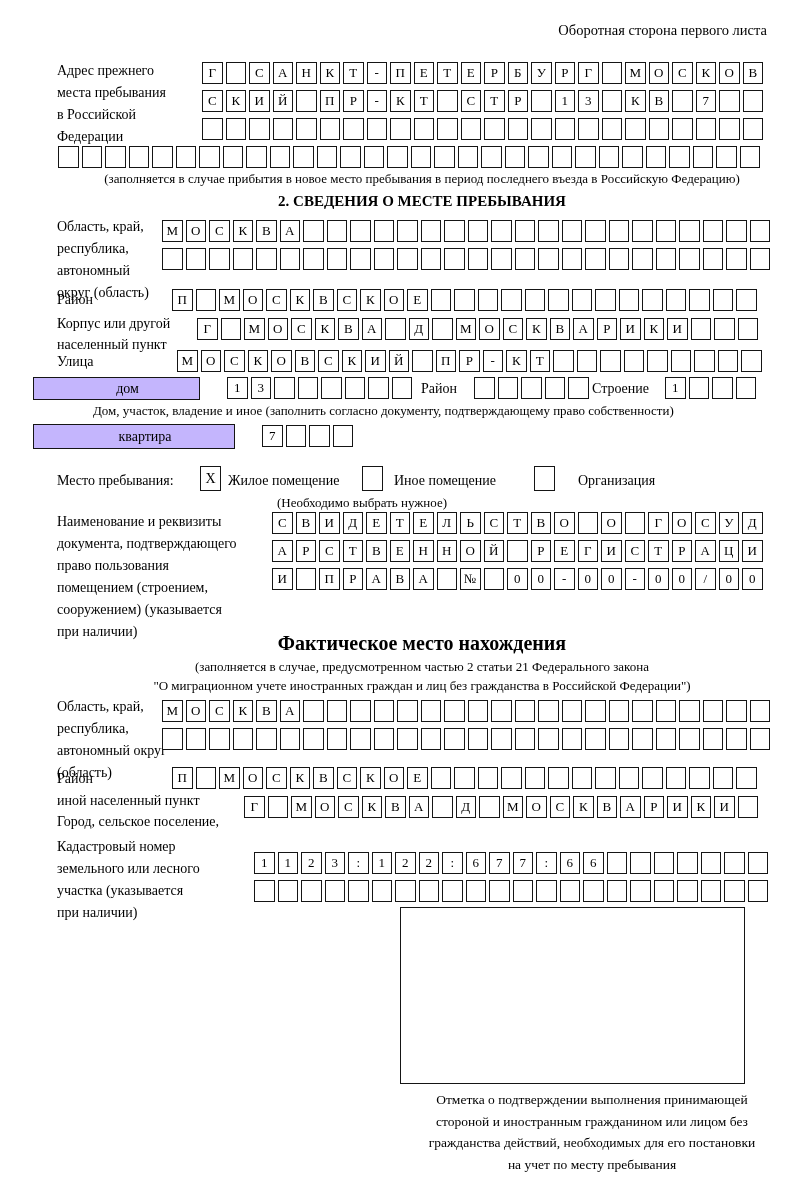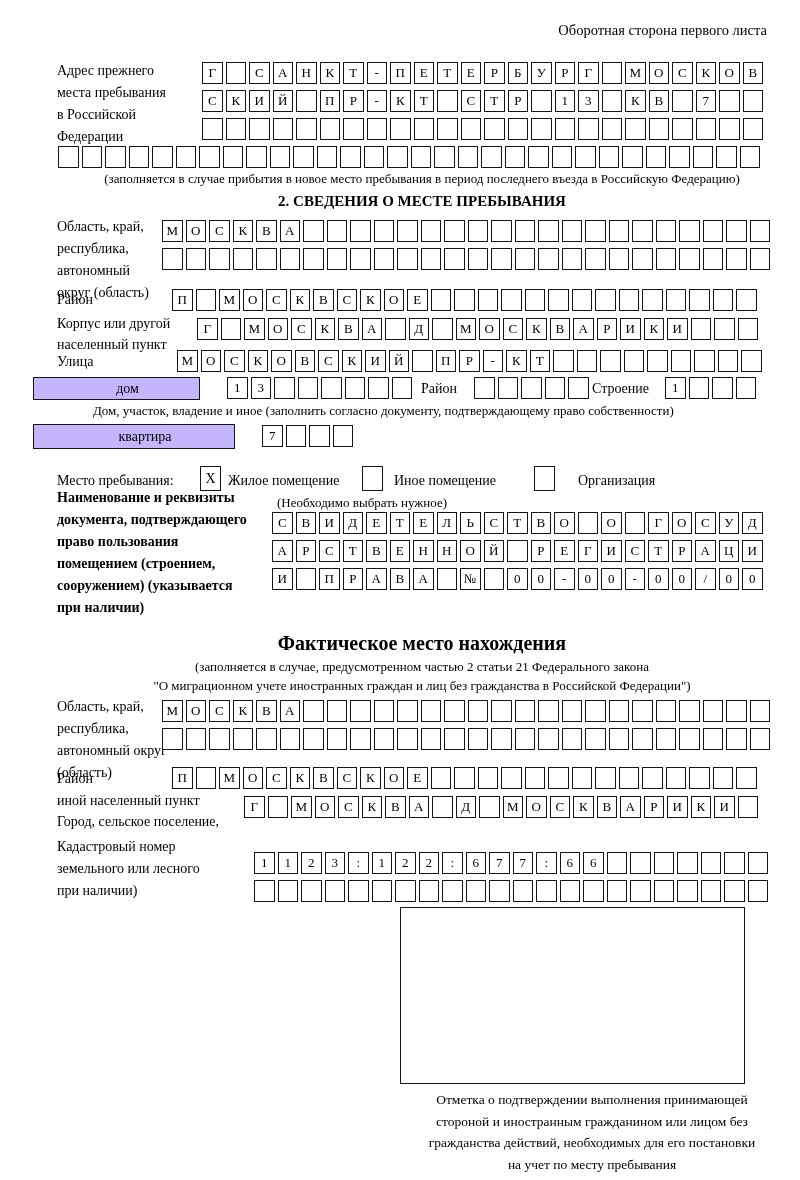--- a/index.html
+++ b/index.html
@@ -347,21 +347,21 @@
   <div class="abs boxrow checkrow" style="left:340px;top:466px;">
       <span class="cbox"></span>
     </div>
   <div class="abs lbl" style="left:372px;top:470px;">Иное помещение</div>
   <div class="abs boxrow checkrow" style="left:512px;top:466px;">
       <span class="cbox"></span>
     </div>
   <div class="abs lbl" style="left:556px;top:470px;">Организация</div>
   <div class="abs caption" style="left:180px;top:495px;width:320px;text-align:center;">(Необходимо выбрать нужное)</div>
 
-  <div class="abs lbl" style="left:35px;top:487px;width:210px;font-weight:bold;">
+  <div class="abs lbl" style="left:35px;top:511px;width:210px;">
     <span class="line">Наименование и реквизиты</span>
     <span class="line">документа, подтверждающего</span>
     <span class="line">право пользования</span>
     <span class="line">помещением (строением,</span>
     <span class="line">сооружением) (указывается</span>
     <span class="line">при наличии)</span>
   </div>
   <div class="abs boxrow" style="left:250px;top:512px;">
       <span class="cbox">С</span>
       <span class="cbox">В</span>
@@ -553,20 +553,21 @@
       <span class="cbox">Р</span>
       <span class="cbox">И</span>
       <span class="cbox">К</span>
       <span class="cbox">И</span>
       <span class="cbox"></span>
     </div>
 
   <div class="abs lbl" style="left:35px;top:836px;width:200px;">
     <span class="line">Кадастровый номер</span>
     <span class="line">земельного или лесного</span>
+    <span class="line">участка (указывается</span>
     <span class="line">при наличии)</span>
   </div>
   <div class="abs boxrow" style="left:232px;top:852px;">
       <span class="cbox">1</span>
       <span class="cbox">1</span>
       <span class="cbox">2</span>
       <span class="cbox">3</span>
       <span class="cbox">:</span>
       <span class="cbox">1</span>
       <span class="cbox">2</span>

